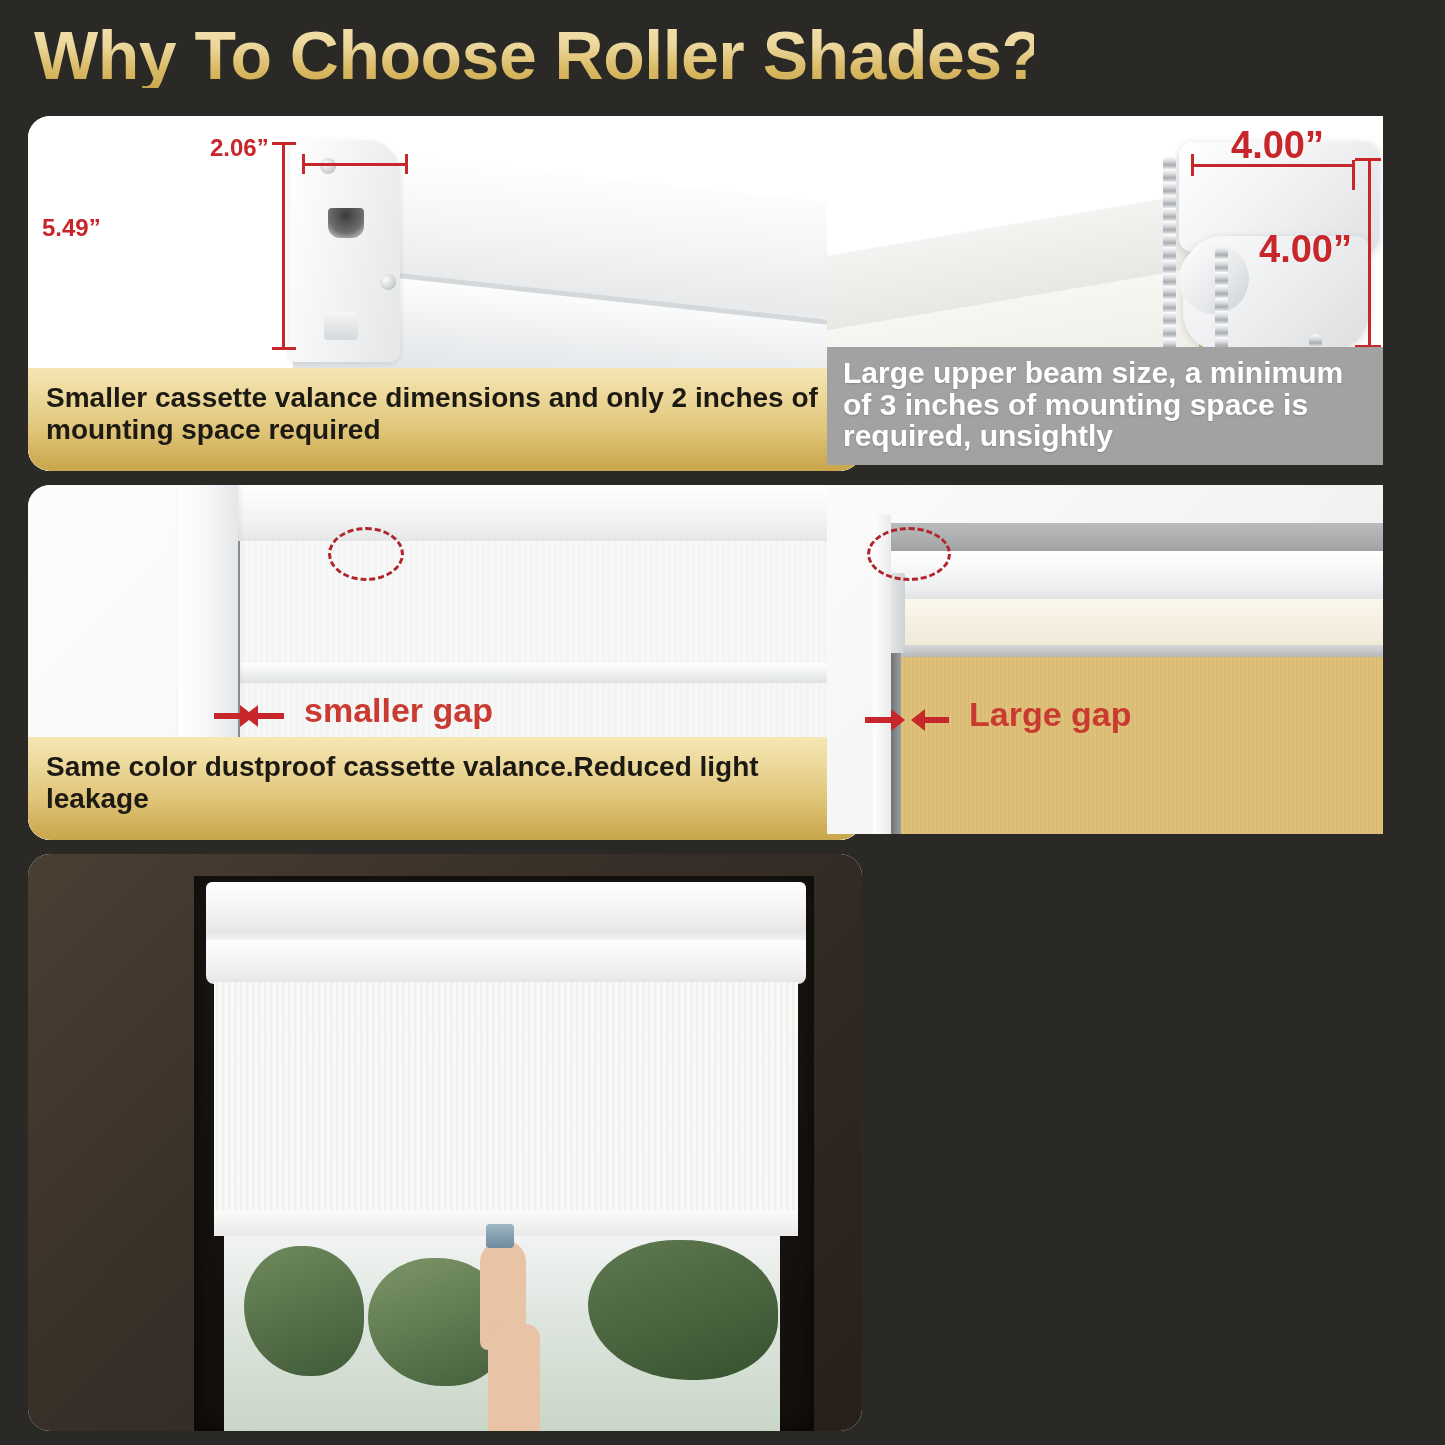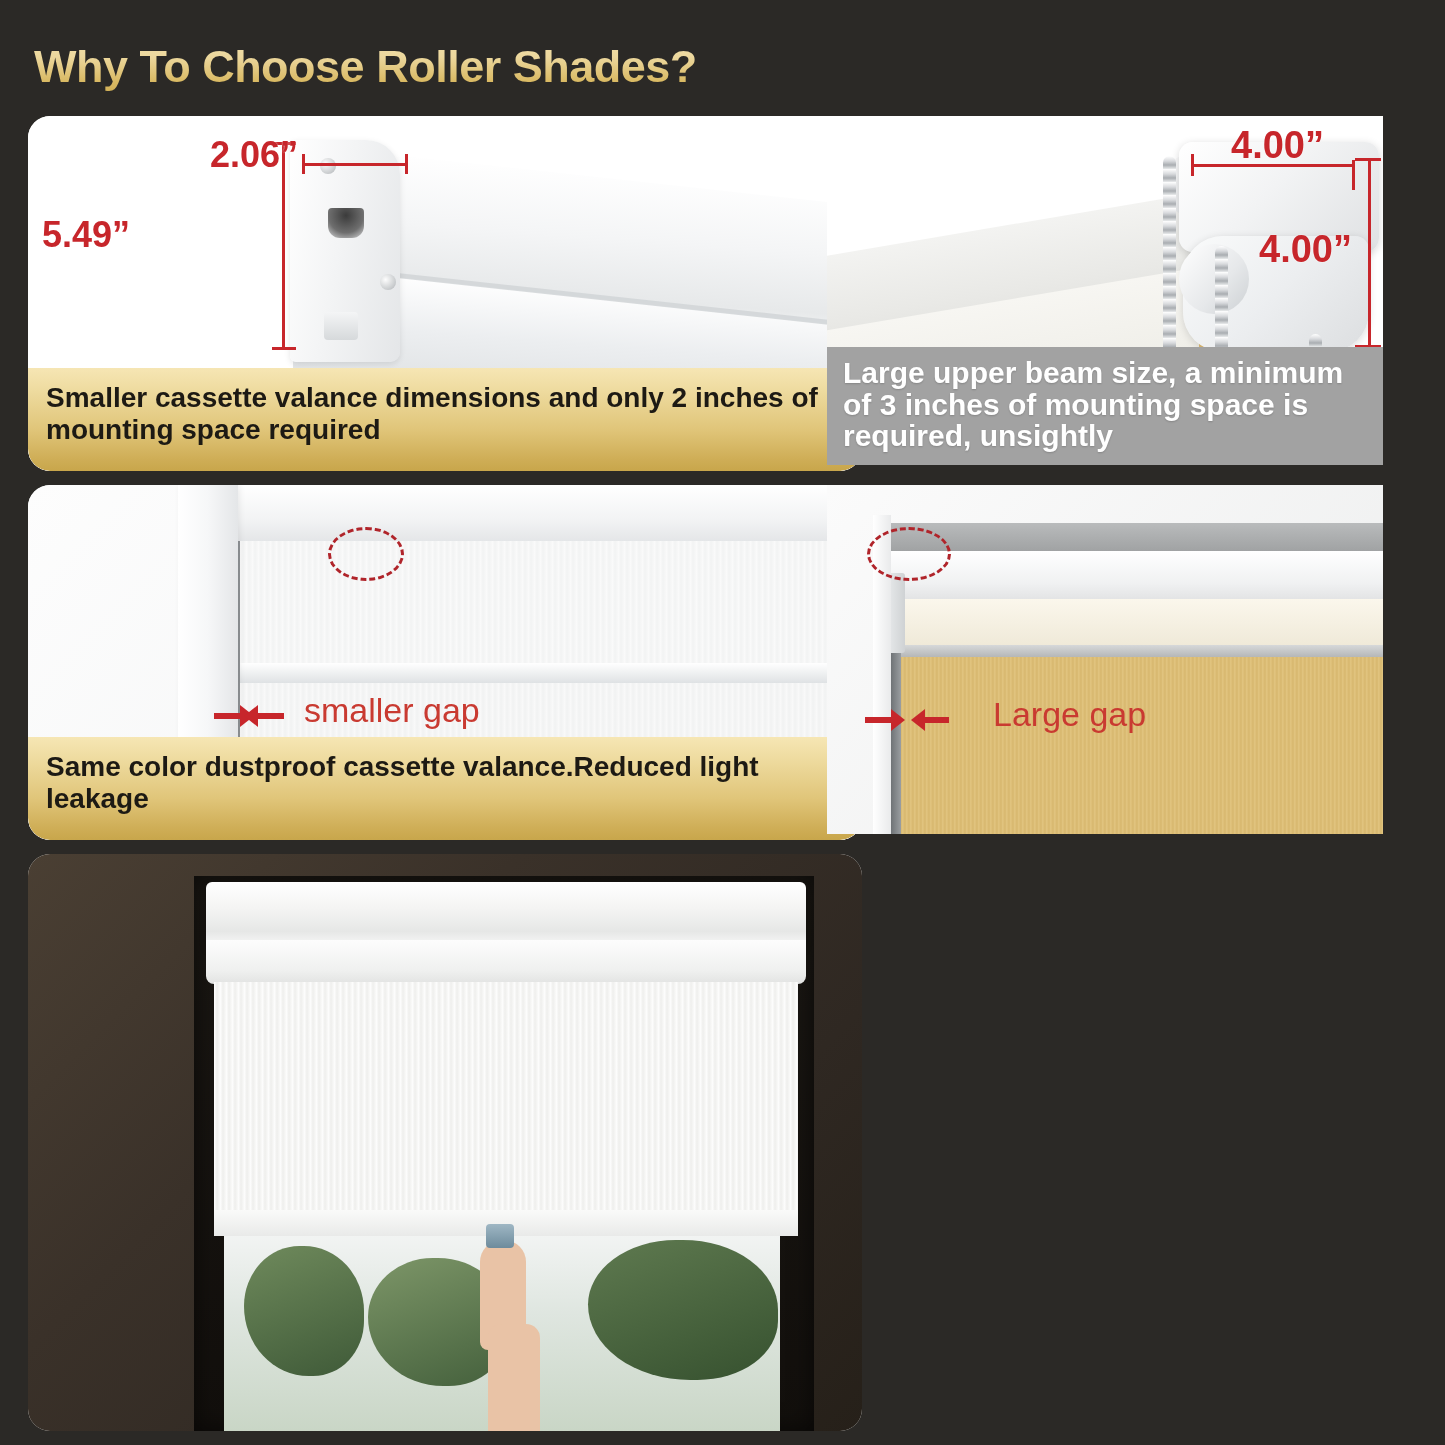--- a/index.html
+++ b/index.html
@@ -7,25 +7,25 @@
     width:1445px;height:1445px;
     background:#2b2926;
     font-family:"Liberation Sans", sans-serif;
     overflow:hidden;
   }
   .page{position:relative;width:1445px;height:1445px;background:#2b2926;}
 
   
   .title{
     position:absolute;left:34px;top:22px;width:1000px;height:66px;
-    font-size:45px;font-weight:bold;letter-spacing:-0.5px;
+    font-size:68px;font-weight:bold;letter-spacing:-0.5px;
     background:linear-gradient(180deg,#f4e2ae 0%,#ecd79d 35%,#d9b963 72%,#c9a84e 100%);
     -webkit-background-clip:text;background-clip:text;color:transparent;
     -webkit-text-fill-color:transparent;
-    white-space:nowrap;line-height:66px;margin-top:12px;
+    white-space:nowrap;line-height:66px;
   }
 
   
   .grid{position:absolute;left:0;top:104px;width:1445px;height:1341px;}
 
   .card{position:absolute;overflow:hidden;background:#fff;}
   .card.good{border-radius:22px;}
   .card.bad{border-radius:0;}
 
   
@@ -48,23 +48,23 @@
     font-size:28px;font-weight:bold;line-height:1.12;
     border-bottom-left-radius:22px;border-bottom-right-radius:22px;
   }
   .cap.bad{
     background:#a2a2a2;color:#ffffff;padding:10px 16px 14px 16px;
     font-size:30px;font-weight:bold;line-height:1.04;
     text-shadow:0 1px 2px rgba(0,0,0,.18);
   }
 
   
-  .dim{position:absolute;color:#c7262b;font-weight:bold;font-size:36px;
+  .dim{position:absolute;color:#c7262b;font-weight:bold;font-size:24px;
        white-space:nowrap;text-shadow:0 0 2px rgba(255,255,255,.8);}
-  .annot{position:absolute;color:#c93a31;font-size:34px;white-space:nowrap;}
+  .annot{position:absolute;color:#c93a31;font-size:34px;white-space:nowrap;font-weight:bold;}
   .rline{position:absolute;background:#c7262b;}
   .dashed-ellipse{position:absolute;border:3px dashed #b0242a;border-radius:50%;}
 
   
   .p1-bg{position:absolute;inset:0;background:#ffffff;}
   .p1-bar{
     position:absolute;left:265px;top:28px;width:640px;height:215px;
     background:linear-gradient(178deg,#ffffff 0%,#f4f5f6 30%,#e7e9ea 55%,#fafbfb 70%,#e3e5e7 100%);
     transform:skewY(6.2deg);transform-origin:left top;
     box-shadow:inset 0 -26px 26px -22px rgba(150,155,160,.45);
@@ -303,21 +303,21 @@
         <div class="p4-gapline"></div>
         <div class="p4-bracket"></div>
         <div class="p4-frameL"></div>
 
         <div class="dashed-ellipse" style="left:40px;top:42px;width:78px;height:48px;"></div>
 
         <div class="rline" style="left:38px;top:232px;width:28px;height:6px;"></div>
         <div class="rline" style="left:92px;top:232px;width:30px;height:6px;"></div>
         <div style="position:absolute;left:64px;top:224px;width:0;height:0;border-left:14px solid #c7262b;border-top:11px solid transparent;border-bottom:11px solid transparent;"></div>
         <div style="position:absolute;left:84px;top:224px;width:0;height:0;border-right:14px solid #c7262b;border-top:11px solid transparent;border-bottom:11px solid transparent;"></div>
-        <div class="annot" style="left:142px;top:210px;margin-left:24px;">Large gap</div>
+        <div class="annot" style="left:142px;top:210px;">Large gap</div>
       </div>
     </div>
 
     <div class="card good col-l row3">
       <div class="photo">
         <div class="p5-room"></div>
         <div class="p5-win"></div>
         <div class="p5-winin"></div>
         <div class="p5-sky"></div>
         <div class="p5-tree" style="left:216px;top:392px;width:120px;height:130px;background:linear-gradient(160deg,#6f8a5c,#3f5a38);"></div>

